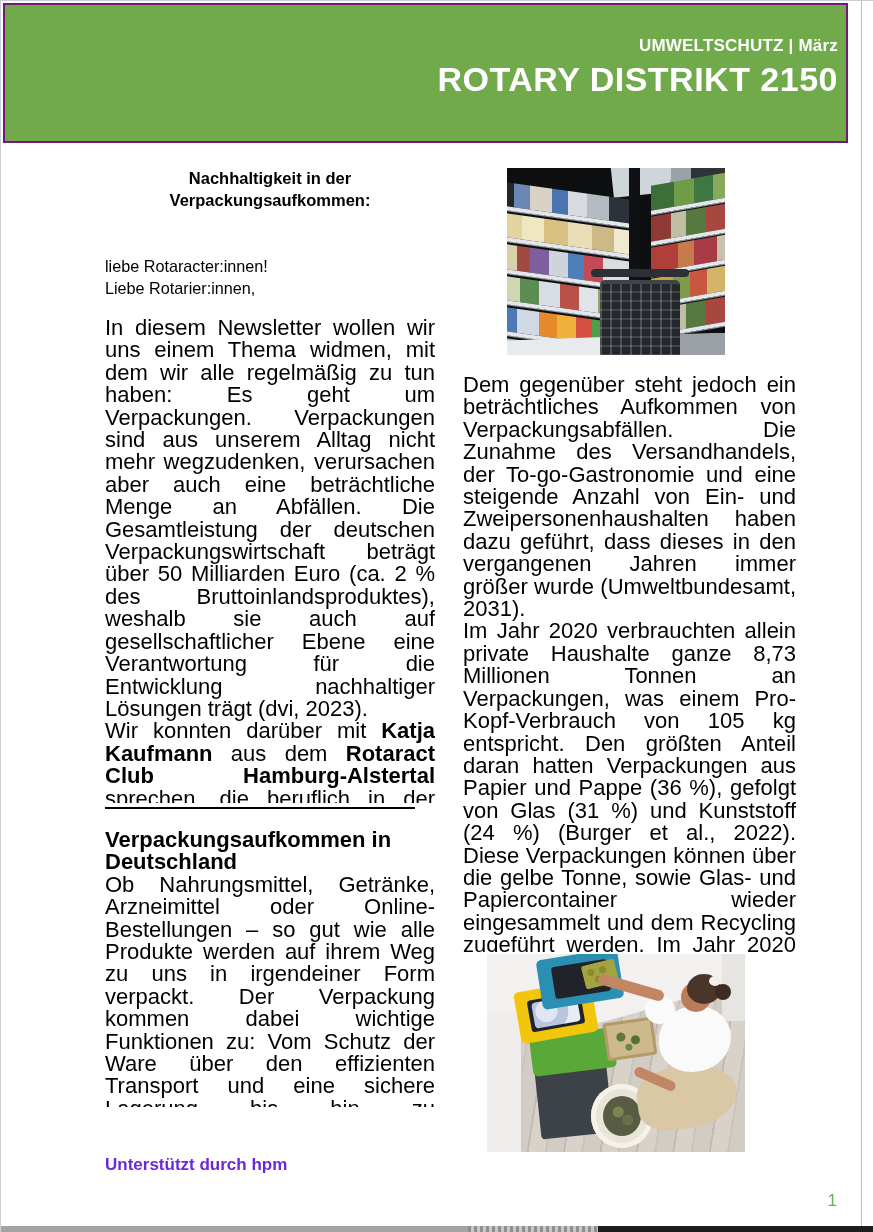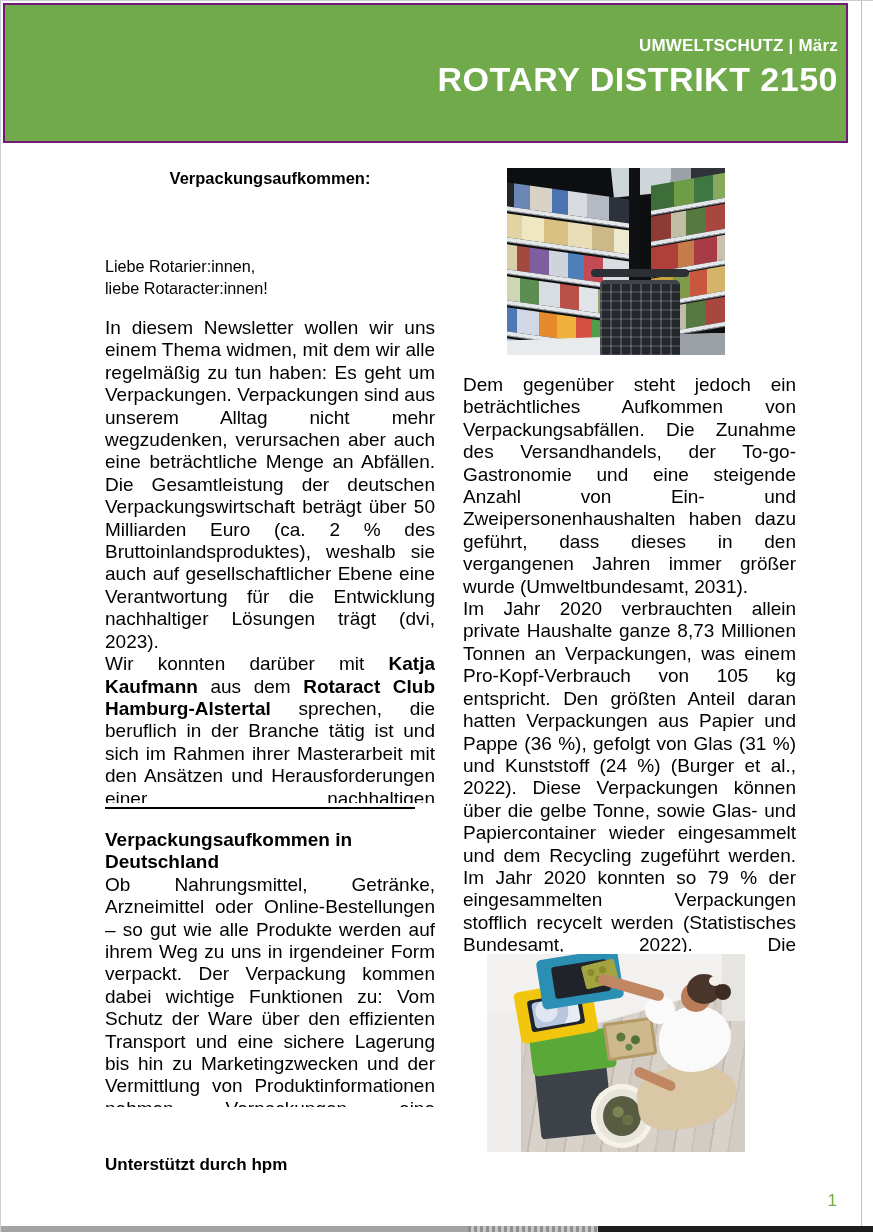--- a/index.html
+++ b/index.html
@@ -9,34 +9,34 @@
   .page-right-edge{position:absolute;left:860px;top:0;width:1px;height:1226px;background:#bcbfc7;}
 
   
   .band{position:absolute;left:2px;top:2px;width:841px;height:136px;background:#70aa4b;
         border:2px solid #701a75;box-sizing:content-box;}
   .band-inner{position:absolute;right:8px;top:30px;text-align:right;color:#fff;}
   .kicker{font-size:17px;font-weight:bold;letter-spacing:.2px;line-height:22px;}
   .band-title{font-size:34px;font-weight:bold;letter-spacing:.5px;line-height:40px;margin-top:2px;}
 
   
-  .col{position:absolute;width:333px;font-size:19px;line-height:22.4px;text-align:justify;
+  .col{position:absolute;width:333px;font-size:22px;line-height:22.4px;text-align:justify;
        hyphens:auto;-webkit-hyphens:auto;}
   .doc-title{position:absolute;left:104px;top:166px;width:330px;font-size:16.5px;line-height:22px;
              font-weight:bold;text-align:center;}
   .greeting{position:absolute;left:104px;top:254px;width:330px;font-size:16.2px;line-height:22.4px;}
   .left-body{left:104px;top:316px;width:330px;height:486px;overflow:hidden;}
   .left-section{left:104px;top:806px;width:330px;height:300px;overflow:hidden;}
   .rule{width:310px;height:0;border-top:2px solid #000;margin:0 0 20px 0;}
   .section-heading{font-weight:bold;text-align:left;}
   .right-text{left:462px;top:373px;width:333px;height:578px;overflow:hidden;}
   p.flow{margin:0;}
 
   
-  .support{position:absolute;left:104px;top:1154px;font-size:17px;font-weight:bold;color:#000000;}
+  .support{position:absolute;left:104px;top:1154px;font-size:17px;font-weight:bold;color:#6d28d9;}
   .page-number{position:absolute;left:812px;top:1190px;width:24px;text-align:right;
                font-size:17px;color:#6fae45;}
 
   
   .bottom-bar{position:absolute;left:0;bottom:0;width:873px;height:6px;display:flex;}
   .bb-gray{width:467px;background:#a3a3a3;}
   .bb-dots{width:130px;background:repeating-linear-gradient(90deg,#8f8f8f 0 3px,#c7c7c7 3px 6px);}
   .bb-dark{flex:1;background:#1d1d1d;}
 
   
@@ -102,26 +102,27 @@
 <div class="page">
 
   <div class="band">
     <div class="band-inner">
       <div class="kicker">UMWELTSCHUTZ | März</div>
       <div class="band-title">ROTARY DISTRIKT 2150</div>
     </div>
   </div>
 
   <div class="doc-title">
+    <div>Nachhaltigkeit in der</div>
     <div>Verpackungsaufkommen:</div>
   </div>
 
   <div class="greeting">
+    <div>liebe Rotaracter:innen!</div>
     <div>Liebe Rotarier:innen,</div>
-    <div>liebe Rotaracter:innen!</div>
   </div>
 
   <div class="col left-body">
     <p class="flow">In diesem Newsletter wollen wir uns einem Thema widmen, mit dem wir alle regelmäßig zu tun haben: Es geht um Verpackungen. Verpackungen sind aus unserem Alltag nicht mehr wegzudenken, verursachen aber auch eine beträchtliche Menge an Abfällen. Die Gesamtleistung der deutschen Verpackungswirtschaft beträgt über 50 Milliarden Euro (ca. 2 % des Bruttoinlandsproduktes), weshalb sie auch auf gesellschaftlicher Ebene eine Verantwortung für die Entwicklung nachhaltiger Lösungen trägt (dvi, 2023).</p>
     <p class="flow"><span>Wir konnten darüber mit </span><b>Katja Kaufmann</b><span> aus dem </span><b>Rotaract Club Hamburg-Alstertal</b><span> sprechen, die beruflich in der Branche tätig ist und sich im Rahmen ihrer Masterarbeit mit den Ansätzen und Herausforderungen einer nachhaltigen Verpackungsindustrie auseinandergesetzt hat. Wir bedanken uns ganz herzlich für den spannenden Austausch!</span></p>
   </div>
 
   <div class="col left-section">
     <div class="rule"></div>
     <div class="section-heading">Verpackungsaufkommen in Deutschland</div>

